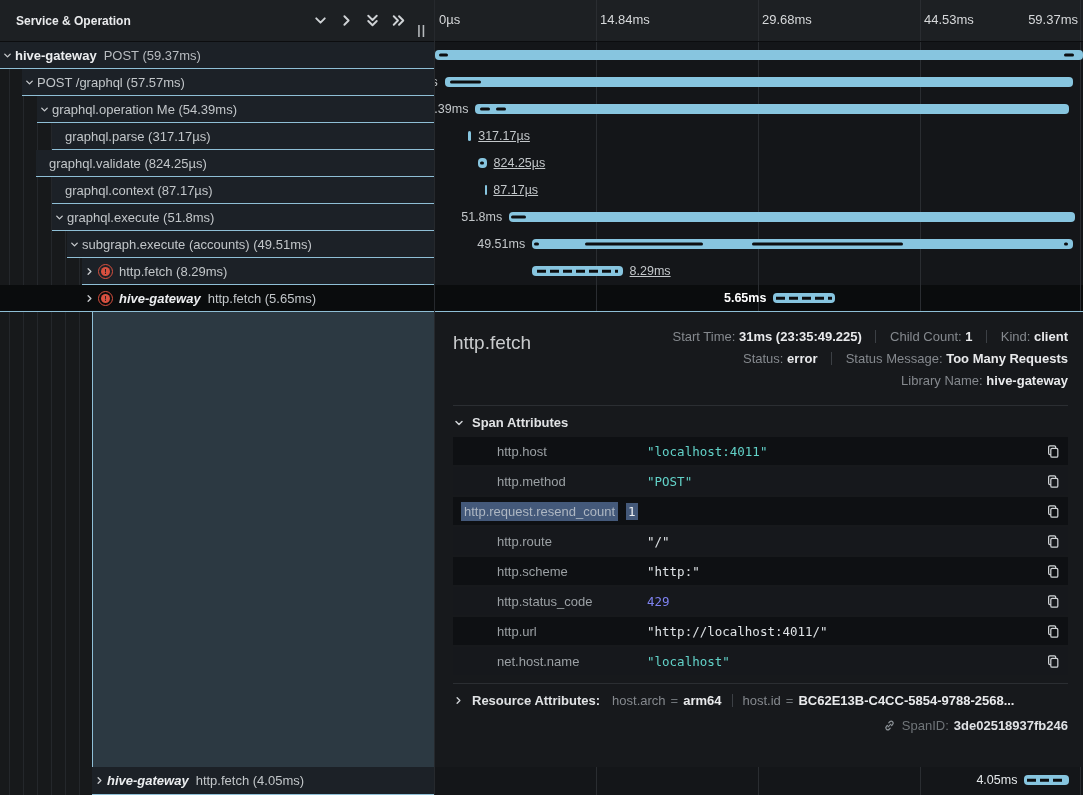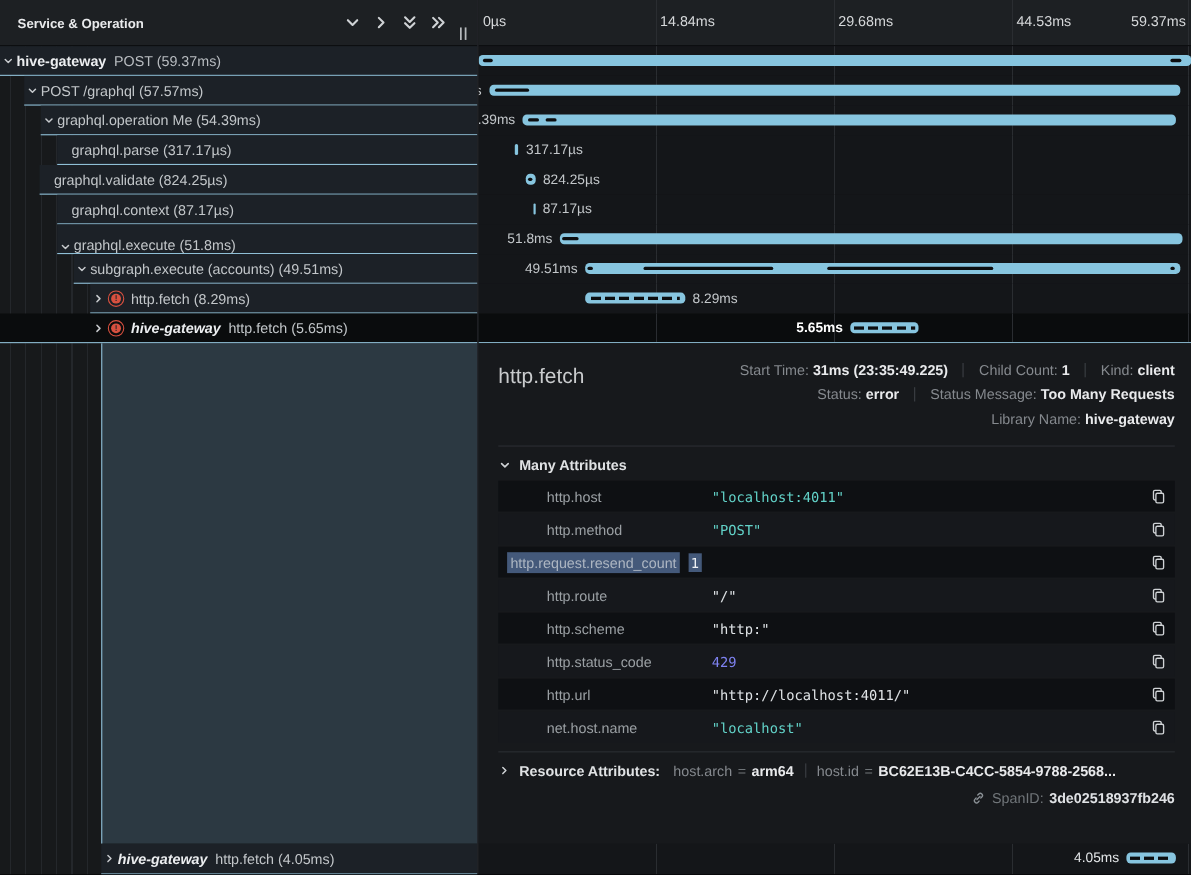--- a/index.html
+++ b/index.html
@@ -66,21 +66,21 @@
   .tick{position:absolute;top:12px;}
   .tlrow{height:27px;flex:none;position:relative;background-color:var(--app-bg);overflow:hidden;}
   .tlrow.selrow{background-color:var(--sel-bg);border-bottom:1px solid var(--underline);}
   .bar{position:absolute;top:8px;height:10px;background:var(--bar);border-radius:4px;min-width:2px;}
   .mark{position:absolute;top:50%;height:3px;transform:translateY(-50%);
     background:var(--mark);border-radius:2px;}
   .dashline{position:absolute;left:5%;right:5%;top:50%;height:2.5px;transform:translateY(-50%);
     background:repeating-linear-gradient(90deg,var(--mark) 0 9px,transparent 9px 13px);}
   .bar-label{position:absolute;top:0;line-height:26px;font-size:12.5px;color:#c3c7ca;white-space:nowrap;}
   .bar-label.side-left{padding-right:7px;}
-  .bar-label.side-right{padding-left:7px;}
+  .bar-label.side-right{padding-left:7px;text-decoration:underline;}
   .bar-label.sel-label{color:#fff;font-weight:bold;}
   .bar-label.bright{color:#e4e7e9;}
   
   .detail{height:455px;flex:none;background:var(--panel);padding:14px 15px 0 18px;
     display:flex;flex-direction:column;font-size:13px;position:relative;z-index:2;}
   .d-top{display:flex;}
   .d-title{font-size:19px;color:#c9cbcd;margin-top:6px;flex:none;}
   .d-meta{flex:1;text-align:right;}
   .d-meta-line{height:22px;line-height:22px;white-space:nowrap;}
   .mlabel{color:#85898e;}
@@ -200,21 +200,21 @@
     </div>
 
     <div class="trow">
       <div class="trow-box" style="left:52px;">
         <span class="tnochev"></span>
         <span class="tlabel">graphql.context (87.17µs)</span>
       </div>
     </div>
 
     <div class="trow">
-      <div class="trow-box" style="left:52px;align-items:flex-end;">
+      <div class="trow-box" style="left:52px;">
         <span class="tchev">
             <svg width="11" height="11" viewBox="0 0 16 16" fill="none" stroke-width="2" stroke-linecap="round" stroke-linejoin="round">
               <path d="M4 6l4 4 4-4"></path>
             </svg>
           </span>
         <span class="tlabel">graphql.execute (51.8ms)</span>
       </div>
     </div>
 
     <div class="trow">
@@ -369,21 +369,21 @@
           </div>
         </div>
       </div>
 
       <div class="d-rule"></div>
 
       <div class="sect-hdr">
         <svg width="12" height="12" viewBox="0 0 16 16" fill="none" stroke-width="2" stroke-linecap="round" stroke-linejoin="round">
             <path d="M4 6l4 4 4-4"></path>
           </svg>
-        <span class="sect-title">Many Attributes</span>
+        <span class="sect-title">Span Attributes</span>
       </div>
 
       <div class="attr-table">
         <div class="arow">
           <span class="akey">http.host</span>
           <span class="aval v-cyan">"localhost:4011"</span>
           <button class="copy-btn">
               <svg width="14" height="15" viewBox="0 0 16 16" fill="none" stroke-width="1.4" stroke-linejoin="round">
                 <rect x="5.5" y="4.5" width="8" height="10" rx="1.5"></rect>
                 <path d="M11 4.5V3A1.5 1.5 0 0 0 9.5 1.5h-5A1.5 1.5 0 0 0 3 3v7a1.5 1.5 0 0 0 1.5 1.5h1"></path>

